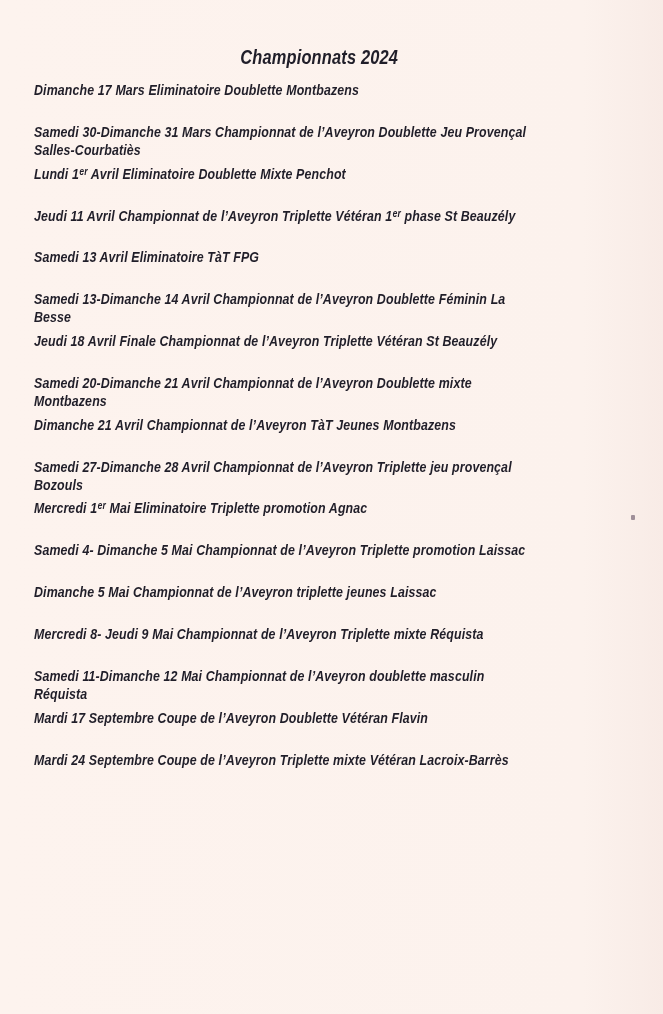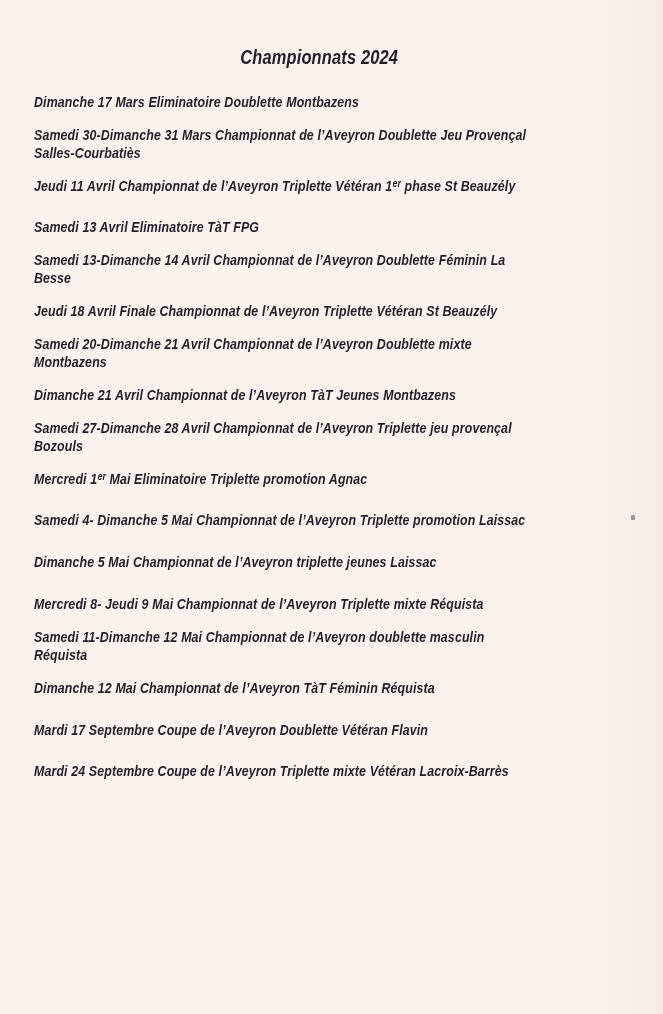--- a/index.html
+++ b/index.html
@@ -41,21 +41,21 @@
   }
   .event-list {
     position: absolute;
     top: 81px;
     left: 34px;
     right: 4px;
   }
   .line {
     height: 41.85px;
     display: flex;
-    align-items: center;
+    align-items: flex-start;
     white-space: pre-wrap;
   }
   .line .txt {
     display: inline-block;
     transform: scaleX(0.8);
     transform-origin: 0 50%;
     font-size: 15.5px;
     letter-spacing: 0.15px;
   }
   .ink-speck {
@@ -71,32 +71,32 @@
 </head>
 <body>
 
 <div class="page">
 
   <h1 class="title"><span class="txt">Championnats 2024</span></h1>
 
   <div class="event-list">
     <div class="line"><span class="txt">Dimanche 17 Mars Eliminatoire Doublette Montbazens</span></div>
     <div class="line"><span class="txt">Samedi 30-Dimanche 31 Mars Championnat de l’Aveyron Doublette Jeu Provençal   Salles-Courbatiès</span></div>
+    <div class="line"><span class="txt">Lundi 1ᵉʳ Avril Eliminatoire Doublette Mixte Penchot</span></div>
     <div class="line"><span class="txt">Jeudi 11 Avril Championnat de l’Aveyron Triplette Vétéran 1ᵉʳ phase St Beauzély</span></div>
     <div class="line"><span class="txt">Samedi 13 Avril Eliminatoire TàT FPG</span></div>
     <div class="line"><span class="txt">Samedi 13-Dimanche 14 Avril Championnat de l’Aveyron Doublette Féminin La Besse</span></div>
     <div class="line"><span class="txt">Jeudi 18 Avril Finale Championnat de l’Aveyron Triplette Vétéran St Beauzély</span></div>
     <div class="line"><span class="txt">Samedi 20-Dimanche 21 Avril Championnat de l’Aveyron Doublette mixte Montbazens</span></div>
     <div class="line"><span class="txt">Dimanche 21 Avril Championnat de l’Aveyron TàT Jeunes Montbazens</span></div>
     <div class="line"><span class="txt">Samedi 27-Dimanche 28 Avril Championnat de l’Aveyron Triplette jeu provençal Bozouls</span></div>
     <div class="line"><span class="txt">Mercredi 1ᵉʳ Mai Eliminatoire Triplette promotion Agnac</span></div>
     <div class="line"><span class="txt">Samedi 4- Dimanche 5 Mai Championnat de l’Aveyron Triplette promotion Laissac</span></div>
     <div class="line"><span class="txt">Dimanche 5 Mai Championnat de l’Aveyron triplette jeunes Laissac</span></div>
     <div class="line"><span class="txt">Mercredi 8- Jeudi 9 Mai Championnat de l’Aveyron Triplette mixte Réquista</span></div>
     <div class="line"><span class="txt">Samedi 11-Dimanche 12 Mai Championnat de l’Aveyron doublette masculin Réquista</span></div>
-    <div class="line"><span class="txt">Dimanche 12 Mai Championnat de l’Aveyron TàT Féminin Réquista</span></div>
     <div class="line"><span class="txt">Mardi 17 Septembre Coupe de l’Aveyron Doublette Vétéran Flavin</span></div>
     <div class="line"><span class="txt">Mardi 24 Septembre Coupe de l’Aveyron Triplette mixte Vétéran Lacroix-Barrès</span></div>
   </div>
 
   <div class="ink-speck"></div>
 
 </div>
 
 </body></html>

